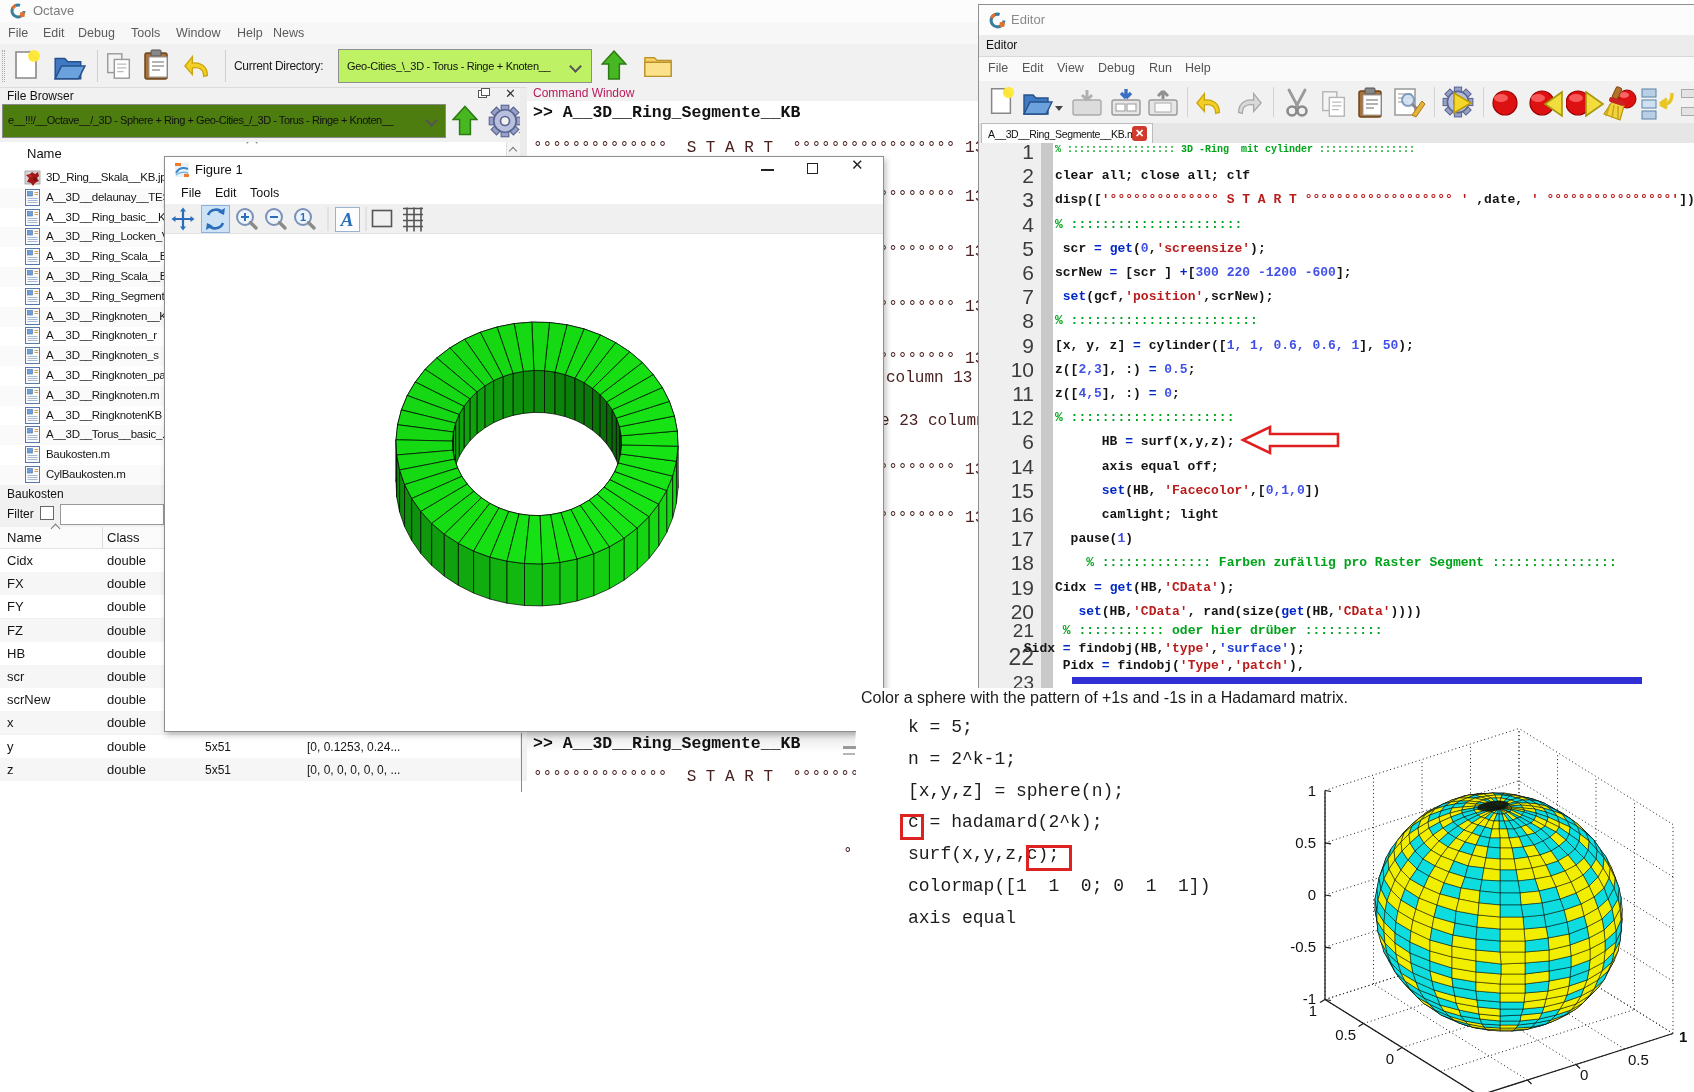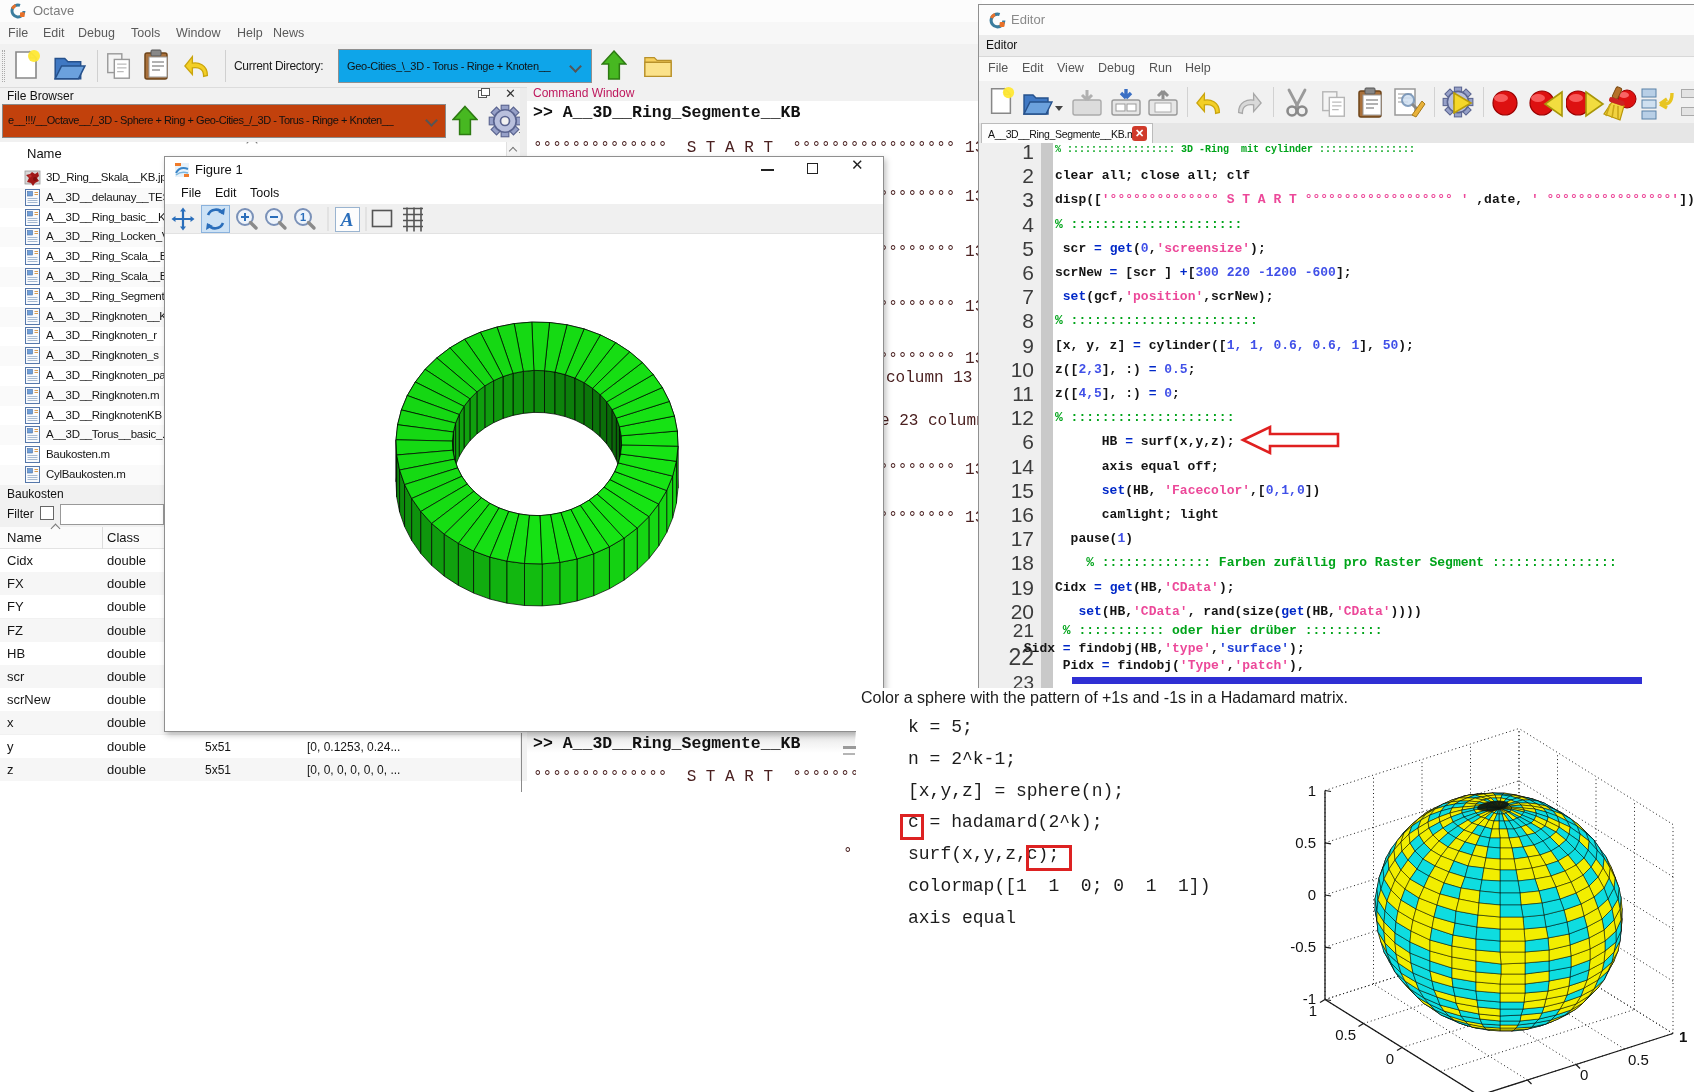--- a/index.html
+++ b/index.html
@@ -5,21 +5,21 @@
 html,body{width:1694px;height:1092px;background:#fff;overflow:hidden;font-family:"Liberation Sans",sans-serif}
 .abs{position:absolute}
 .mono{font-family:"Liberation Mono",monospace}
 .pre{white-space:pre}
 .frow{position:absolute;left:0;width:505px;height:20px}
 .frow .ft{position:absolute;left:46px;top:3px;font-size:11.5px;letter-spacing:-0.3px;color:#151515;white-space:nowrap}
 .wsr{position:absolute;left:0;width:520px;height:23px;font-size:13px;color:#151515}
 .wsr span{position:absolute;top:4px;white-space:nowrap}
 .cl{position:absolute;left:1055px;font-size:13px;font-weight:bold;font-family:"Liberation Mono",monospace;white-space:pre;color:#141414}
 .ln{position:absolute;width:56px;text-align:right;font-size:21px;color:#3c3c3c}
-.k{color:#0028c8}.n{color:#4050e8}.s{color:#ec4899}.c{color:#00a41a}.sb{color:#2040d8}
+.k{color:#0028c8}.n{color:#4050e8}.s{color:#b91c1c}.c{color:#00a41a}.sb{color:#2040d8}
 .cmd{position:absolute;left:533px;font-size:16px;font-family:"Liberation Mono",monospace;white-space:pre;color:#4a2020;z-index:2}
 </style></head>
 <body>
 
 <div class="abs" style="left:0;top:0;width:982px;height:792px;background:#f1f1f1;z-index:1">
 
   <div class="abs" style="left:0;top:0;width:982px;height:22px;background:#fcfcfc">
     <svg class="abs" style="left:10px;top:3px" width="16" height="16" viewBox="0 0 24 24">
 <path d="M21 12 a9 9 0 1 1 -6 -8.5" fill="none" stroke="#3b7d9e" stroke-width="4.4"></path>
 <path d="M3.5 8.5 a9 9 0 0 1 5 -5" fill="none" stroke="#e8712a" stroke-width="4.4"></path>
@@ -59,41 +59,41 @@
 <rect x="10" y="1" width="10" height="6" rx="1" fill="#888" stroke="#555" stroke-width="1"></rect>
 <rect x="8" y="8" width="18" height="20" fill="#fff" stroke="#999" stroke-width="1"></rect>
 <path d="M11 13h12M11 17h12M11 21h8" stroke="#999" stroke-width="1.5"></path>
 </svg>
       <svg class="abs" style="left:183px;top:7px" width="30" height="30" viewBox="0 0 32 32">
 <path d="M26 26 C26 14 16 12 10 13 L10 6 L2 16 L10 25 L10 18 C18 17 22 20 22 27 Z" fill="#f3cf26" stroke="#caa50d" stroke-width="1.4"></path>
 </svg>
       <div class="abs" style="left:225px;top:6px;width:1px;height:32px;background:#d0d0d0"></div>
       <div class="abs" style="left:2px;top:6px;width:3px;height:32px;border-left:1px dotted #aaa;border-right:1px dotted #aaa"></div>
     <div class="abs" style="left:234px;top:15px;font-size:12px;letter-spacing:-0.3px;color:#1a1a1a">Current Directory:</div>
-    <div class="abs" style="left:338px;top:5px;width:254px;height:34px;background:#0ea5e9;border:1px solid #8f8f8f">
+    <div class="abs" style="left:338px;top:5px;width:254px;height:34px;background:#bef264;border:1px solid #8f8f8f">
       <div class="abs" style="left:8px;top:10px;font-size:11px;letter-spacing:-0.3px;color:#111;white-space:nowrap">Geo-Cities_\_3D - Torus - Ringe + Knoten__</div>
       <div class="abs" style="left:232px;top:12px;width:9px;height:9px;border-right:2px solid #555;border-bottom:2px solid #555;transform:rotate(45deg)"></div>
     </div>
     <svg class="abs" style="left:601px;top:6px" width="26" height="30" viewBox="0 0 24 28">
 <path d="M12 1 L23 13 L17 13 L17 27 L7 27 L7 13 L1 13 Z" fill="#47b821" stroke="#2d7a12" stroke-width="1.4"></path>
 </svg>
     <svg class="abs" style="left:643px;top:7px" width="30" height="30" viewBox="0 0 32 32">
 <path d="M2 7 h10 l3 3 h15 v17 h-28 z" fill="#f7cf5c" stroke="#b8912a" stroke-width="1.4"></path>
 <path d="M2 12 h28 v15 h-28 z" fill="#fbe28a" stroke="#b8912a" stroke-width="1.4"></path>
 </svg>
   </div>
 
   <div class="abs" style="left:0;top:88px;width:520px;height:15px;background:#f1f1f1">
     <div class="abs" style="left:7px;top:1px;font-size:12px;color:#111">File Browser</div>
     <div class="abs" style="left:478px;top:2px;width:9px;height:8px;border:1px solid #555;background:#fff"></div>
     <div class="abs" style="left:481px;top:0px;width:9px;height:8px;border:1px solid #555;background:#fff"></div>
     <div class="abs" style="left:505px;top:-2px;font-size:13px;color:#333">✕</div>
   </div>
 
-  <div class="abs" style="left:2px;top:104px;width:444px;height:34px;background:#c2410c;border:1px solid #8a8a8a">
+  <div class="abs" style="left:2px;top:104px;width:444px;height:34px;background:#4d7c0f;border:1px solid #8a8a8a">
     <div class="abs" style="left:5px;top:9px;font-size:11px;letter-spacing:-0.45px;color:#111;white-space:nowrap;overflow:hidden;width:418px">e__!!!/__Octave__/_3D - Sphere + Ring + Geo-Cities_/_3D - Torus - Ringe + Knoten__</div>
     <div class="abs" style="left:424px;top:11px;width:9px;height:9px;border-right:2px solid #555;border-bottom:2px solid #555;transform:rotate(45deg)"></div>
   </div>
   <div class="abs" style="z-index:0">
       <svg class="abs" style="left:452px;top:105px" width="26" height="31" viewBox="0 0 24 28">
 <path d="M12 1 L23 13 L17 13 L17 27 L7 27 L7 13 L1 13 Z" fill="#47b821" stroke="#2d7a12" stroke-width="1.4"></path>
 </svg>
     </div>
   <svg class="abs" style="left:487px;top:103px" width="36" height="36" viewBox="0 0 32 32">
 <rect x="-3" y="-3.4" width="6" height="6.8" fill="#96a0c8" stroke="#5a6490" stroke-width="1" transform="translate(27.0 16.0) rotate(0)"></rect>

